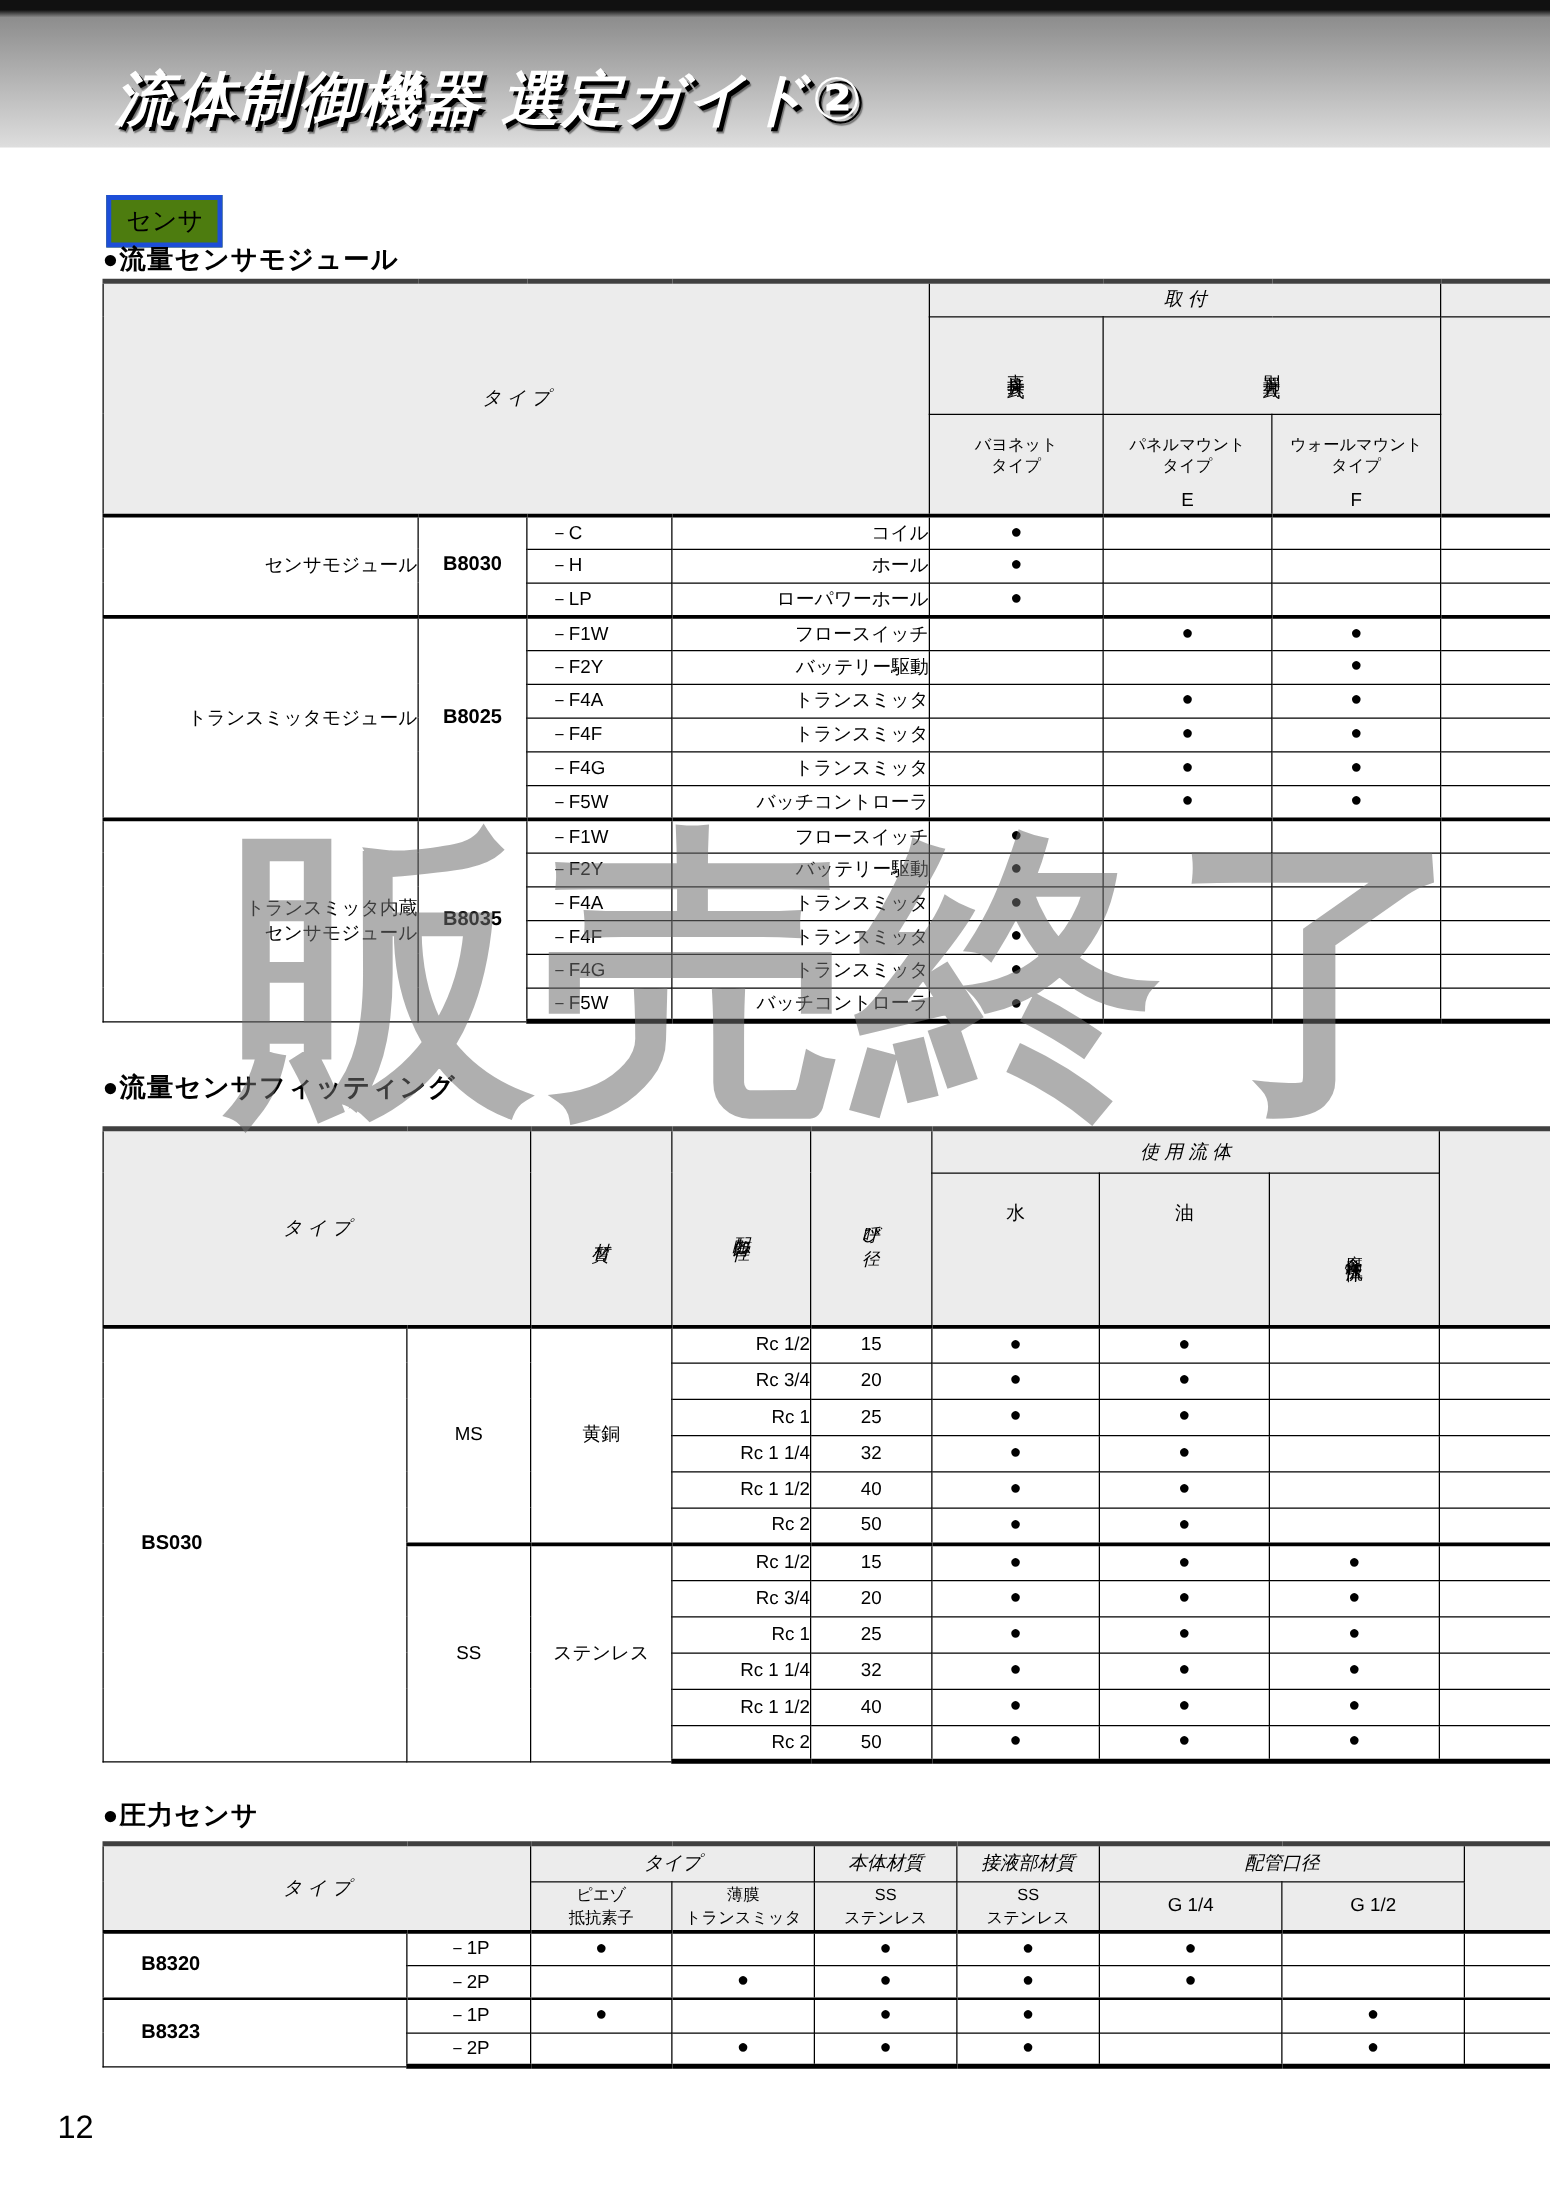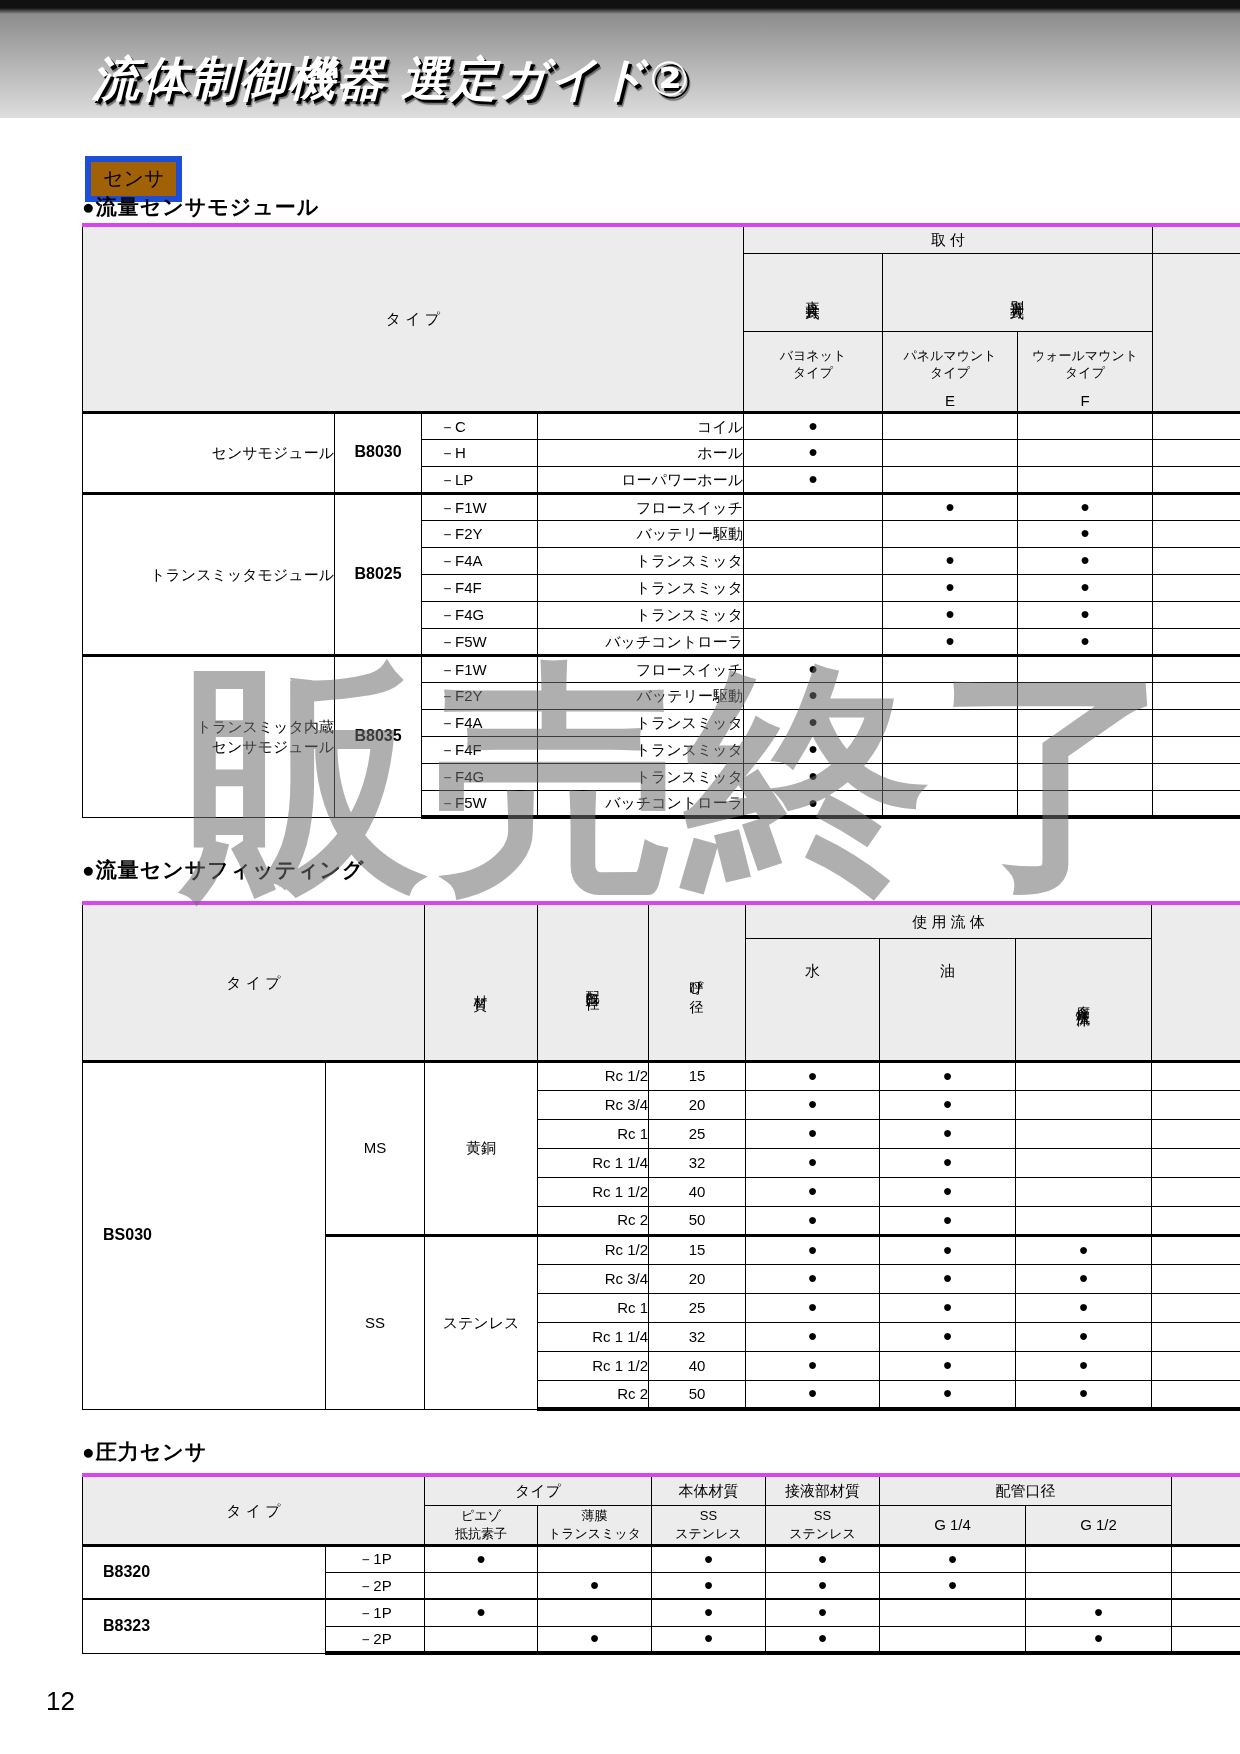--- a/index.html
+++ b/index.html
@@ -6,40 +6,40 @@
   body{
     width:1240px;height:1754px;position:relative;background:#fff;
     font-family:"Liberation Sans","DejaVu Sans",sans-serif;color:#000;overflow:hidden;
   }
   
   .banner{position:absolute;left:0;top:0;width:1240px;height:118px;
     background:linear-gradient(to bottom,#111 0px,#111 8px,#8d8d8d 14px,#b9b9b9 70px,#e7e7e7 130px,#efefef 137px);}
   .banner-title{position:absolute;left:92px;top:48px;font-size:47px;font-weight:bold;font-style:italic;
     color:#fff;letter-spacing:2px;text-shadow:3px 3px 0 #000,4px 5px 1px rgba(0,0,0,.45);white-space:nowrap;}
   
-  .tag-box{position:absolute;left:85px;top:156px;border:6px solid #1d4ed8;padding:3px 12px 4px;font-size:20px;background:#a16207;}
+  .tag-box{position:absolute;left:85px;top:156px;border:4px solid #1d4ed8;padding:3px 12px 4px;font-size:20px;background:#4d7c0f;}
   .sec-heading{position:absolute;left:82px;font-size:21px;font-weight:bold;letter-spacing:1px;white-space:nowrap;}
   #h1{top:193px;}
   #h2{top:856px;}
   #h3{top:1438px;}
   
   table{border-collapse:collapse;table-layout:fixed;position:absolute;left:82px;background:#fff;}
   td{border:1px solid #000;font-size:15px;text-align:center;vertical-align:middle;line-height:1.3;padding:0;overflow:hidden;}
   .hd{background:#ececec;}
   .pre{white-space:pre-line;}
   .cut{border-right:none;}
-  tr.top td{border-top:4px solid #d946ef;}
+  tr.top td{border-top:4px solid #404040;font-style:italic;}
   tr.sep td{border-top:3px solid #000;}
   tr.sep2 td{border-top:2px solid #000;}
   tr.bot td{border-bottom:4px solid #000;}
   .vt{writing-mode:vertical-rl;text-orientation:upright;letter-spacing:2px;display:inline-block;}
   .small{font-size:13px;line-height:1.35;}
   .bold{font-weight:bold;font-size:16px;margin-top:20px;}
   .left{text-align:right;padding-left:12px;}
-  .left2{text-align:left;padding-left:20px;}
+  .left2{text-align:left;padding-left:30px;}
   .sfx{text-align:left;padding-left:18px;}
   .dotc{font-size:16px;}
   .codecell{vertical-align:top;padding-top:15px;}
   .codecell .code{display:block;margin-top:9px;font-size:15px;}
   .topalign{vertical-align:top;padding-top:22px;}
   #t1{top:223px;width:1158px;}
   #t2{top:901px;width:1158px;}
   #t3{top:1473px;width:1158px;}
   #t1 tbody tr{height:27px;}
   #t2 tbody tr{height:29px;}

